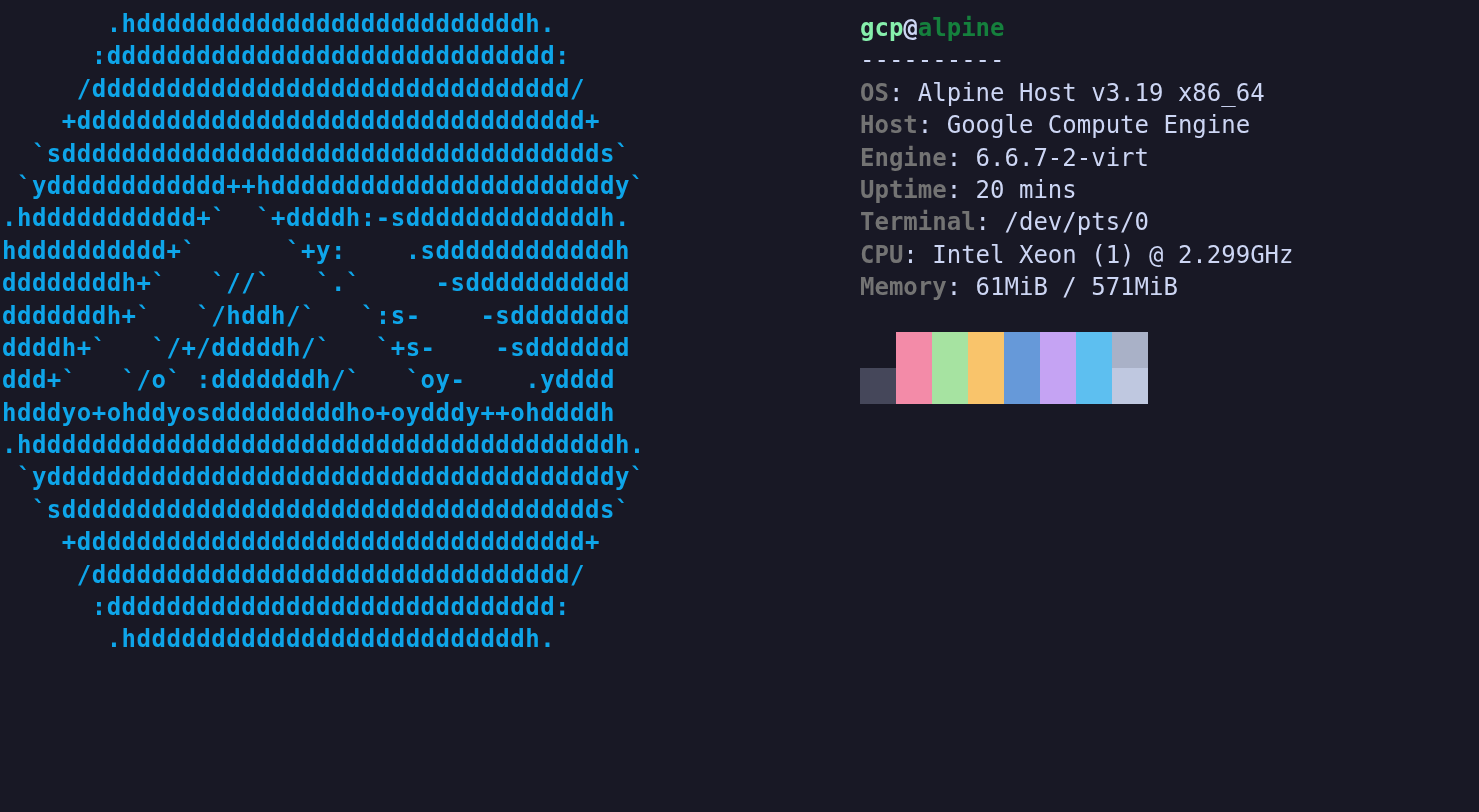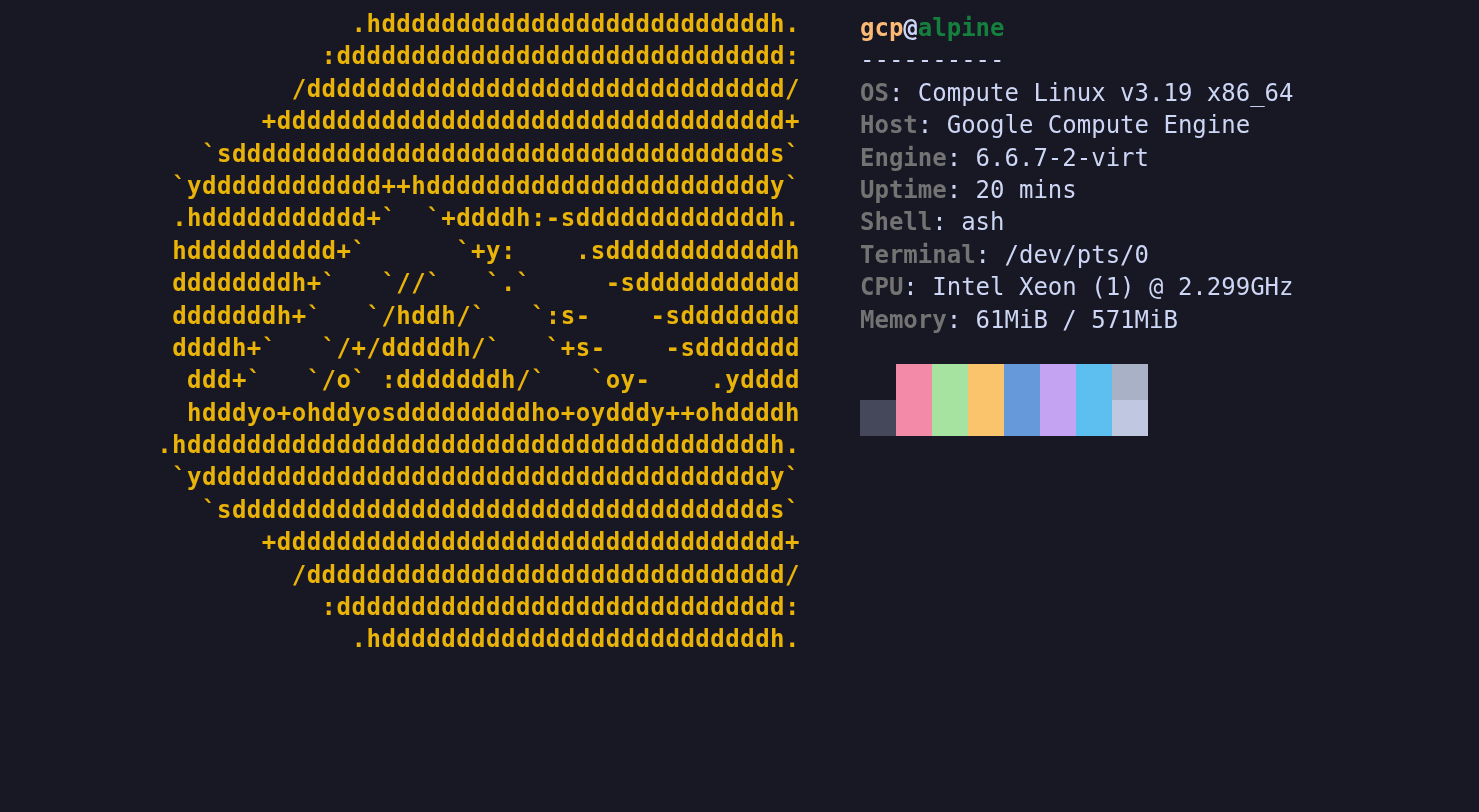--- a/index.html
+++ b/index.html
@@ -10,35 +10,35 @@
       font-size: 24px;
       line-height: 1.35;
       width: 1479px;
       height: 812px;
       overflow: hidden;
       display: flex;
       padding-top: 8px;
     }
     .left {
       white-space: pre;
-      color: #eab308;
+      color: #0ea5e9;
       font-weight: 700;
       letter-spacing: 0.5px;
       padding-left: 2px;
-      text-align: right;
+      text-align: left;
       width: 800px;
     }
     .right {
       padding-left: 60px;
       padding-top: 4px;
     }
     .user-host {
       font-weight: 700;
     }
-    .user { color: #fdba74; }
+    .user { color: #86efac; }
     .at { color: #cdd6f4; }
     .host { color: #15803d; }
     .sep { color: #cdd6f4; font-weight: 400; }
     .info-line { white-space: pre; }
     .label { color: #737373; font-weight: 700; }
     .value { color: #cdd6f4; font-weight: 400; }
     .palette {
       margin-top: 28px;
       display: flex;
       flex-direction: column;
@@ -74,25 +74,24 @@
      /dddddddddddddddddddddddddddddddd/
       :dddddddddddddddddddddddddddddd:
        .hddddddddddddddddddddddddddh.</pre></div>
 
 <div class="right">
   <div class="user-host">
     <span class="user">gcp</span><span class="at">@</span><span class="host">alpine</span>
   </div>
   <div class="sep">----------</div>
   <div id="info-block">
-      <div class="info-line"><span class="label">OS</span><span class="value">: </span><span class="value">Compute Linux v3.19 x86_64</span></div>
+      <div class="info-line"><span class="label">OS</span><span class="value">: </span><span class="value">Alpine Host v3.19 x86_64</span></div>
       <div class="info-line"><span class="label">Host</span><span class="value">: </span><span class="value">Google Compute Engine</span></div>
       <div class="info-line"><span class="label">Engine</span><span class="value">: </span><span class="value">6.6.7-2-virt</span></div>
       <div class="info-line"><span class="label">Uptime</span><span class="value">: </span><span class="value">20 mins</span></div>
-      <div class="info-line"><span class="label">Shell</span><span class="value">: </span><span class="value">ash</span></div>
       <div class="info-line"><span class="label">Terminal</span><span class="value">: </span><span class="value">/dev/pts/0</span></div>
       <div class="info-line"><span class="label">CPU</span><span class="value">: </span><span class="value">Intel Xeon (1) @ 2.299GHz</span></div>
       <div class="info-line"><span class="label">Memory</span><span class="value">: </span><span class="value">61MiB / 571MiB</span></div>
     </div>
   <div class="palette">
     <div class="palette-row" id="pal1">
         <div class="swatch" style="background: rgb(24, 24, 37);"></div>
         <div class="swatch" style="background: rgb(243, 139, 168);"></div>
         <div class="swatch" style="background: rgb(166, 227, 161);"></div>
         <div class="swatch" style="background: rgb(249, 196, 107);"></div>

